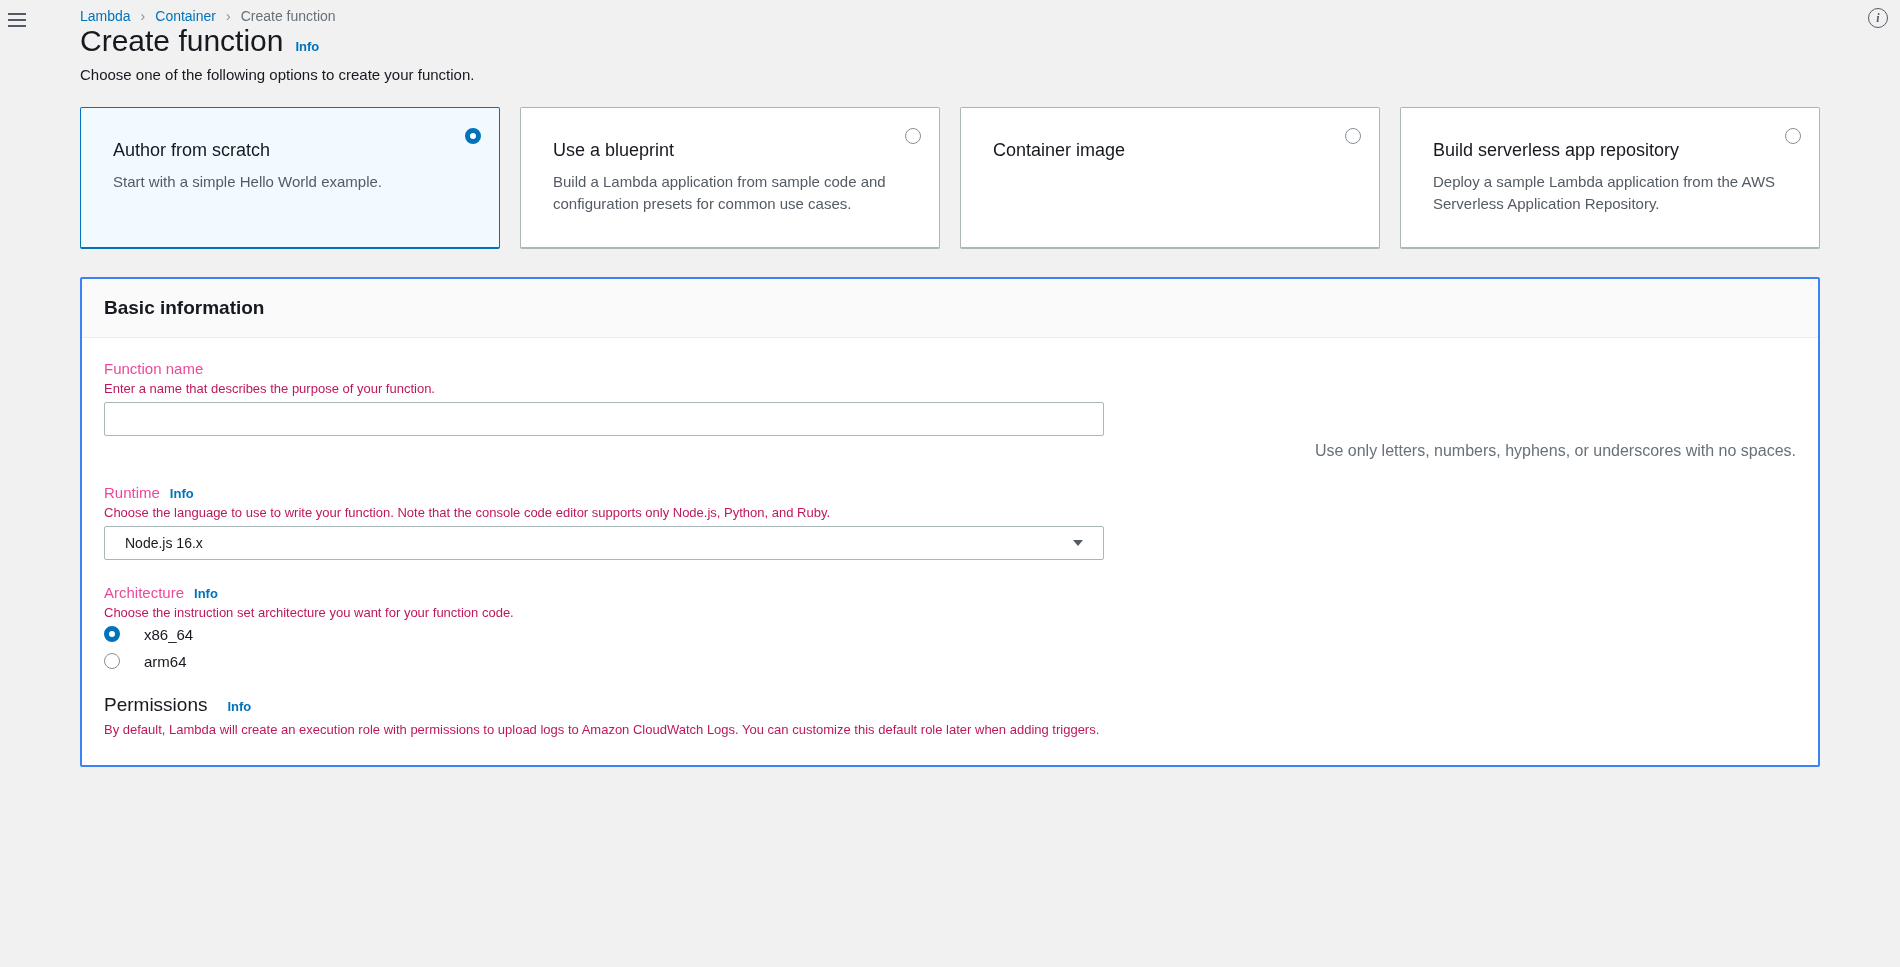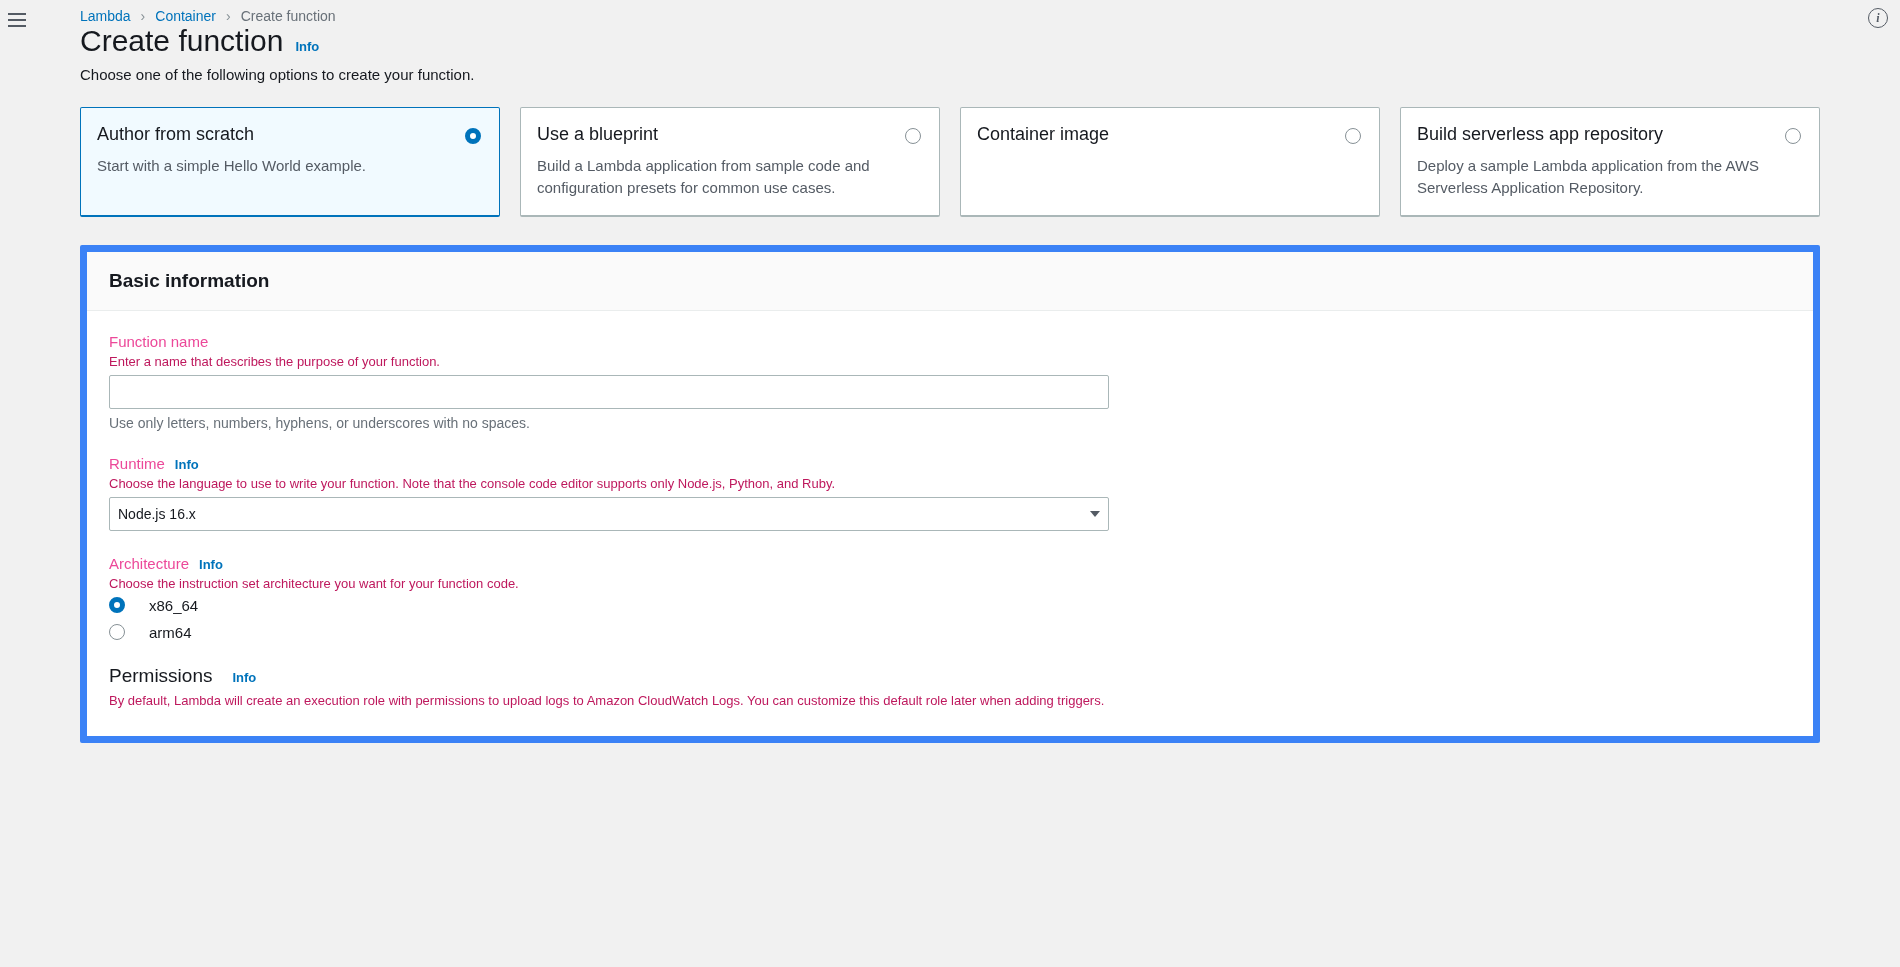--- a/index.html
+++ b/index.html
@@ -97,21 +97,21 @@
       display: grid;
       grid-template-columns: repeat(4, 1fr);
       gap: 20px;
       margin-bottom: 28px;
     }
     .option-card {
       background: #fff;
       border: 1px solid #aab7b8;
       border-bottom: 2px solid #aab7b8;
       border-radius: 2px;
-      padding: 16px;
+      padding: 32px;
       position: relative;
       cursor: pointer;
     }
     .option-card.selected {
       background: #f1faff;
       border: 1px solid #0073bb;
       border-bottom: 2px solid #0073bb;
     }
     .option-card .radio {
       position: absolute;
@@ -133,21 +133,21 @@
       margin-bottom: 10px;
       padding-right: 28px;
     }
     .option-card p {
       font-size: 15px;
       color: #545b64;
       line-height: 1.45;
     }
     .panel {
       background: #fff;
-      border: 7px solid #3b82f6;
+      border: 2px solid #3b82f6;
       border-radius: 2px;
     }
     .panel-header {
       background: #fafafa;
       border-bottom: 1px solid #eaeded;
       padding: 18px 22px;
     }
     .panel-header h2 {
       font-size: 19px;
       font-weight: 700;
@@ -168,44 +168,45 @@
     .form-group label {
       font-size: 15px;
       color: #ec4899;
     }
     .form-group .helper {
       font-size: 13px;
       color: #be185d;
       margin-bottom: 6px;
     }
     .form-group .constraint {
-      font-size: 14px;
+      font-size: 16px;
       color: #687078;
       margin-top: 6px;
+      text-align: right;
     }
     .text-input {
       width: 1000px;
       max-width: 100%;
       height: 34px;
       border: 1px solid #aab7b8;
       border-radius: 2px;
       padding: 0 10px;
       font-size: 14px;
     }
     .select-wrap {
       width: 1000px;
       max-width: 100%;
       height: 34px;
       border: 1px solid #aab7b8;
       border-radius: 2px;
       background: #fff;
       display: flex;
       align-items: center;
       justify-content: space-between;
-      padding: 0 8px;
+      padding: 0 20px;
       cursor: pointer;
     }
     .select-wrap .caret {
       width: 0;
       height: 0;
       border-left: 5px solid transparent;
       border-right: 5px solid transparent;
       border-top: 6px solid #545b64;
     }
     .radio-row {

